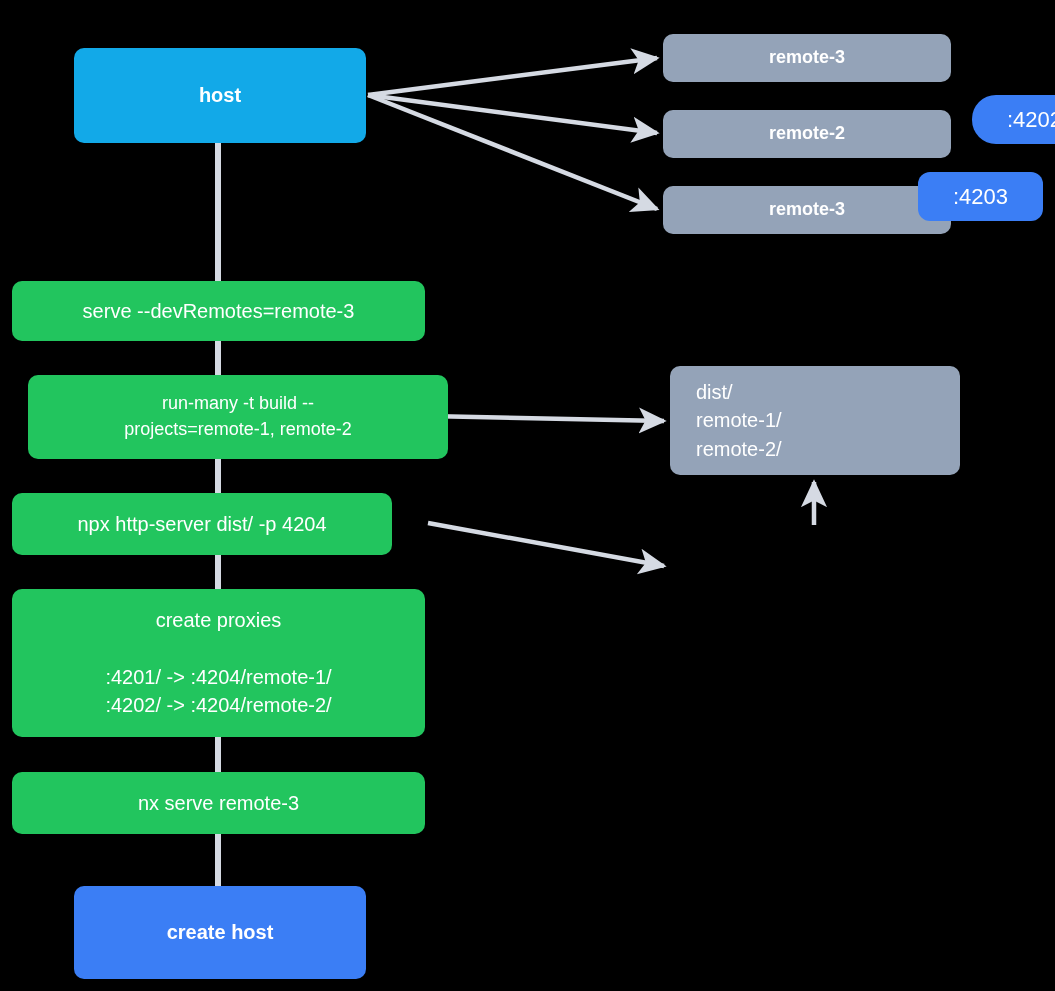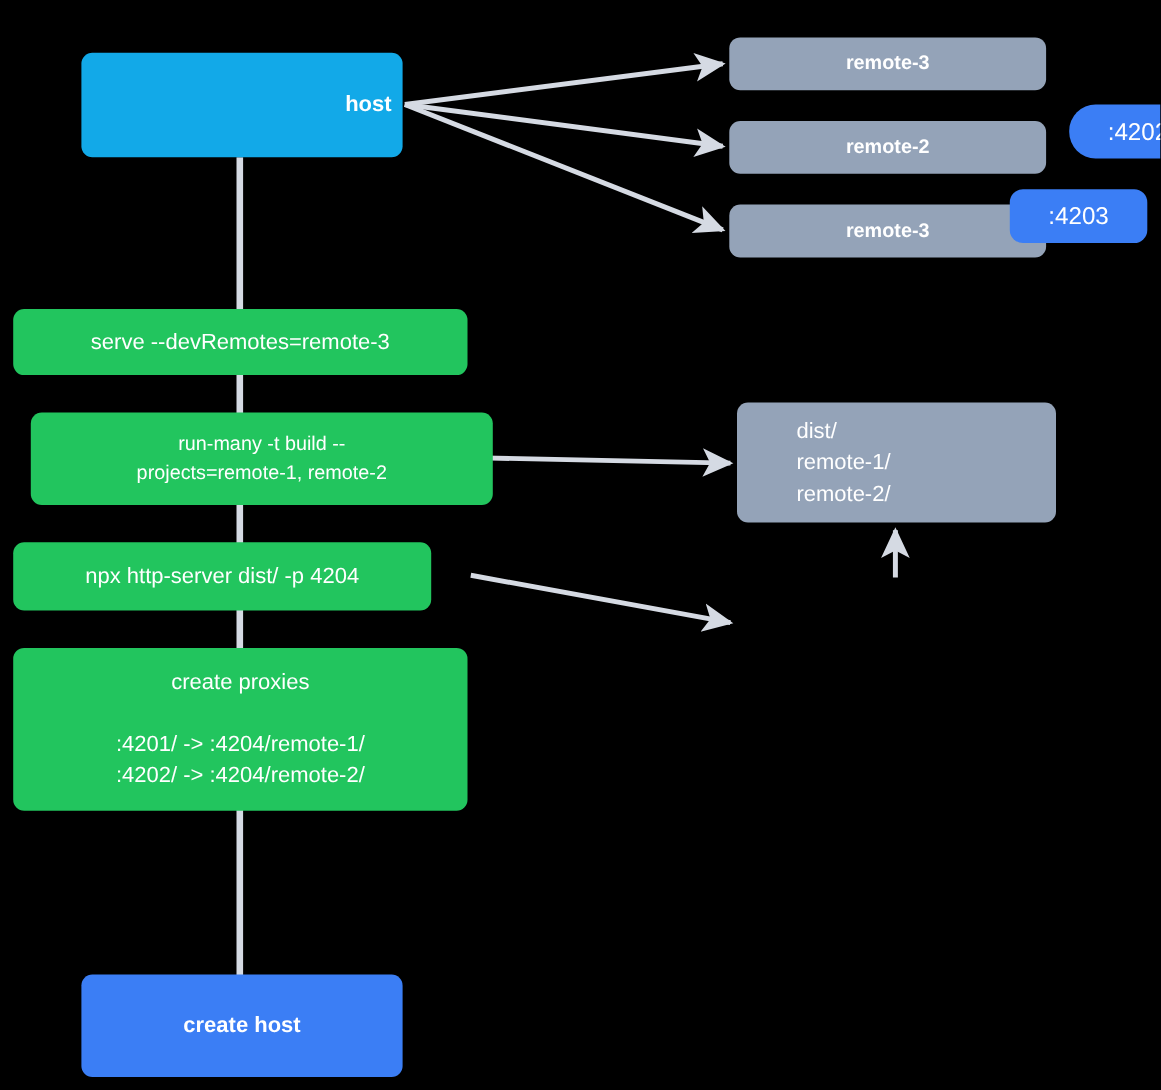--- a/index.html
+++ b/index.html
@@ -79,21 +79,21 @@
     <g stroke="#d5dae3" stroke-width="4.5" fill="none" stroke-linecap="butt">
       <line x1="368" y1="95" x2="657" y2="58" marker-end="url(#ah)"></line>
       <line x1="368" y1="95" x2="657" y2="133" marker-end="url(#ah)"></line>
       <line x1="368" y1="95" x2="657" y2="209" marker-end="url(#ah)"></line>
       <line x1="428" y1="416" x2="664" y2="421" marker-end="url(#ah)"></line>
       <line x1="428" y1="523" x2="664" y2="566" marker-end="url(#ah)"></line>
       <line x1="814" y1="525" x2="814" y2="482" marker-end="url(#ah)"></line>
     </g>
   </svg>
 
-  <div class="node host bold" style="left:74px; top:48px; width:292px; height:95px; font-size:20px;justify-content:flex-end;">
+  <div class="node host bold" style="left:74px; top:48px; width:292px; height:95px; font-size:20px;">
     <span class="inner">host</span>
   </div>
 
   <div class="node gray bold" style="left:663px; top:34px; width:288px; height:48px; font-size:18px;">
     <span class="inner">remote-3</span>
   </div>
 
   <div class="node gray bold" style="left:663px; top:110px; width:288px; height:48px; font-size:18px;">
     <span class="inner">remote-2</span>
   </div>
@@ -121,22 +121,25 @@
     <span class="inner">npx http-server dist/ -p 4204</span>
   </div>
 
   <div class="node green normal" style="left:12px; top:589px; width:413px; height:148px; font-size:20px;">
     <span class="inner">create proxies
 
 :4201/ -&gt; :4204/remote-1/
 :4202/ -&gt; :4204/remote-2/</span>
   </div>
 
+  <div class="node green normal" style="left:12px; top:772px; width:413px; height:62px; font-size:20px;">
+    <span class="inner">nx serve remote-3</span>
+  </div>
 
-  <div class="node gray normal leftalign" style="left:670px; top:366px; width:290px; height:109px; font-size:20px;padding-left:28px;">
+  <div class="node gray normal leftalign" style="left:670px; top:366px; width:290px; height:109px; font-size:20px;">
     <span class="inner">dist/
       remote-1/
       remote-2/</span>
   </div>
 
 
   <div class="node blue bold" style="left:74px; top:886px; width:292px; height:93px; font-size:20px;">
     <span class="inner">create host</span>
   </div>
 

